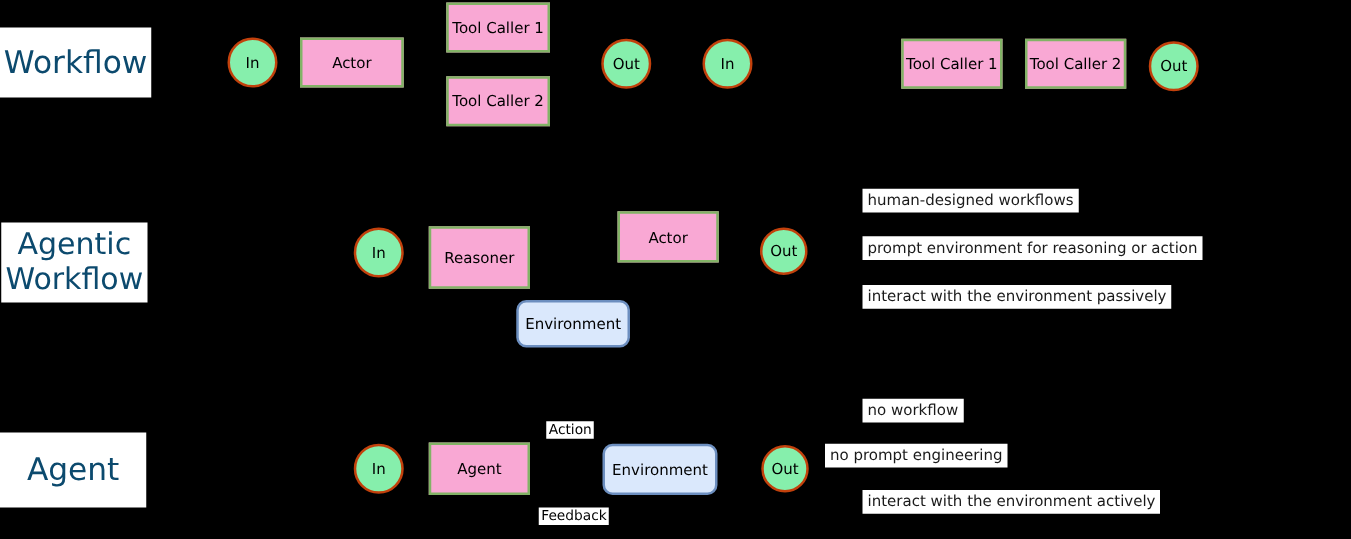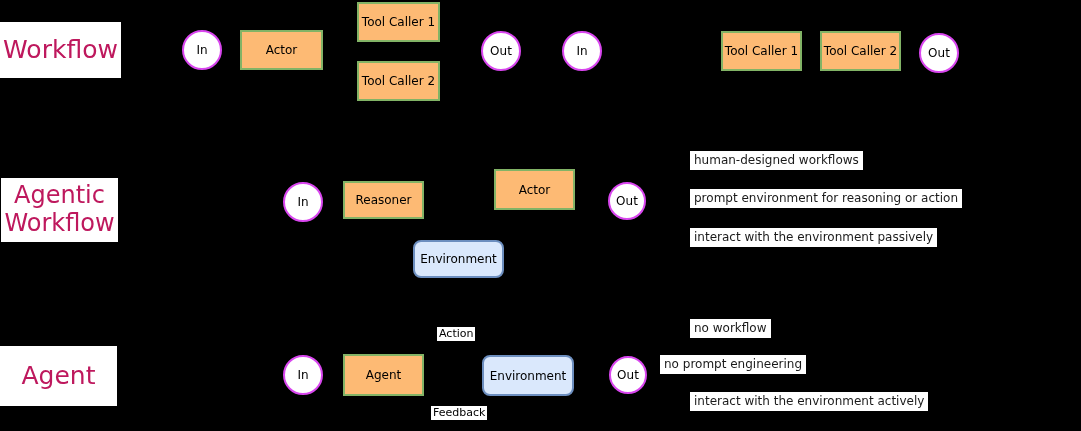--- a/index.html
+++ b/index.html
@@ -2,33 +2,33 @@
 <html><head>
 <meta charset="utf-8">
 <style>
   html,body{margin:0;padding:0;background:#000;}
   #canvas{
     position:relative;width:1081px;height:431px;background:#000000;
     font-family:"DejaVu Sans","Liberation Sans",sans-serif;overflow:hidden;
   }
   .abs{position:absolute;box-sizing:border-box;}
   .section-label{
-    background:#ffffff;color:#be185d;display:flex;align-items:center;justify-content:center;
+    background:#ffffff;color:#0c4a6e;display:flex;align-items:center;justify-content:center;
     text-align:center;font-size:25px;font-weight:500;line-height:1.15;
   }
   .node-green{
-    background:#fdba74;border:2px solid #82b366;color:#000000;
+    background:#f9a8d4;border:2px solid #82b366;color:#000000;
     display:flex;align-items:center;justify-content:center;font-size:12px;
   }
   .node-blue{
     background:#dae8fc;border:2px solid #6c8ebf;border-radius:8px;color:#000000;
     display:flex;align-items:center;justify-content:center;font-size:12px;
   }
   .circle{
-    background:#ffffff;border:2px solid #d946ef;border-radius:50%;color:#000000;
+    background:#86efac;border:2px solid #c2410c;border-radius:50%;color:#000000;
     display:flex;align-items:center;justify-content:center;font-size:12px;
   }
   .note{
     background:#ffffff;color:#1a1a1a;font-size:12px;line-height:1.1;
     padding:3px 4px;white-space:nowrap;display:inline-block;
   }
   .edge-label{
     background:#ffffff;color:#000000;font-size:11px;line-height:1.1;
     padding:1px 2px;white-space:nowrap;display:inline-block;
   }
@@ -61,21 +61,21 @@
 
   <div class="abs section-label" style="left:1px;top:178px;width:117px;height:64px;font-size:24px;">
     <span>
       <span>Agentic</span><br>
       <span>Workflow</span>
     </span>
   </div>
 
   <div class="abs circle" style="left:283px;top:182px;width:40px;height:40px;">In</div>
 
-  <div class="abs node-green" style="left:343px;top:181px;width:81px;height:38px;text-align:right;">Reasoner</div>
+  <div class="abs node-green" style="left:343px;top:181px;width:81px;height:50px;text-align:right;">Reasoner</div>
 
   <div class="abs node-green" style="left:494px;top:169px;width:81px;height:41px;">Actor</div>
 
   <div class="abs circle" style="left:608px;top:182px;width:38px;height:38px;">Out</div>
 
   <div class="abs node-blue" style="left:413px;top:240px;width:91px;height:38px;">Environment</div>
 
   <div class="abs note" style="left:690px;top:151px;">human-designed workflows</div>
 
   <div class="abs note" style="left:690px;top:189px;">prompt environment for reasoning or action</div>
@@ -85,21 +85,21 @@
   <div class="abs section-label" style="left:0px;top:346px;width:117px;height:60px;">Agent</div>
 
   <div class="abs circle" style="left:283px;top:355px;width:40px;height:40px;">In</div>
 
   <div class="abs node-green" style="left:343px;top:354px;width:81px;height:42px;">Agent</div>
 
   <div class="abs node-blue" style="left:482px;top:355px;width:92px;height:41px;">Environment</div>
 
   <div class="abs circle" style="left:609px;top:356px;width:38px;height:38px;">Out</div>
 
-  <div class="abs edge-label" style="left:437px;top:327px;">Action</div>
+  <div class="abs edge-label" style="left:437px;top:337px;">Action</div>
 
   <div class="abs edge-label" style="left:431px;top:406px;">Feedback</div>
 
   <div class="abs note" style="left:690px;top:319px;">no workflow</div>
 
   <div class="abs note" style="left:660px;top:355px;">no prompt engineering</div>
 
   <div class="abs note" style="left:690px;top:392px;">interact with the environment actively</div>
 
 </div>

